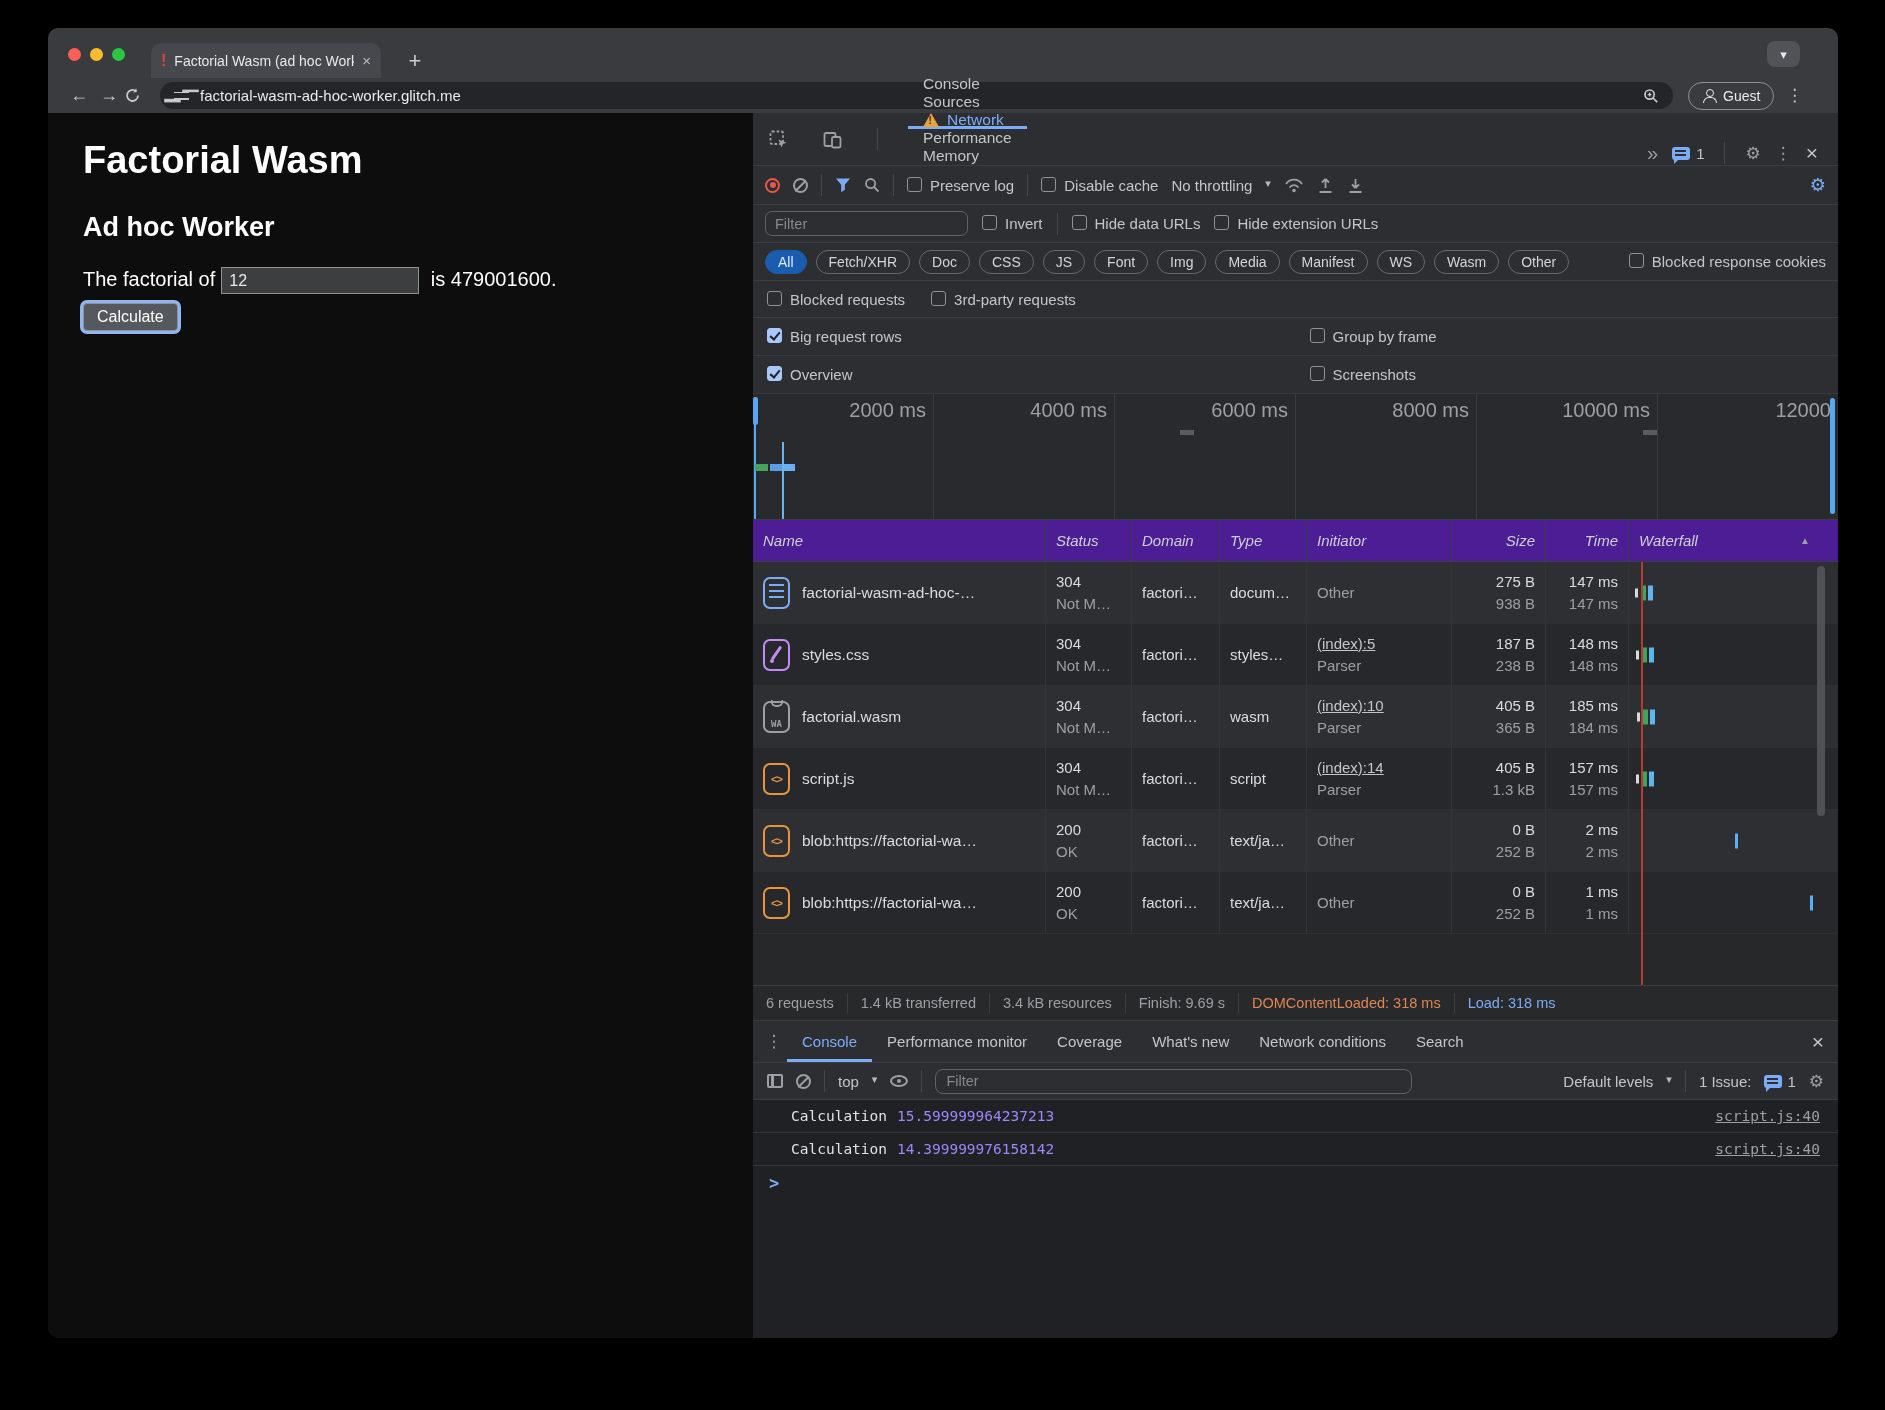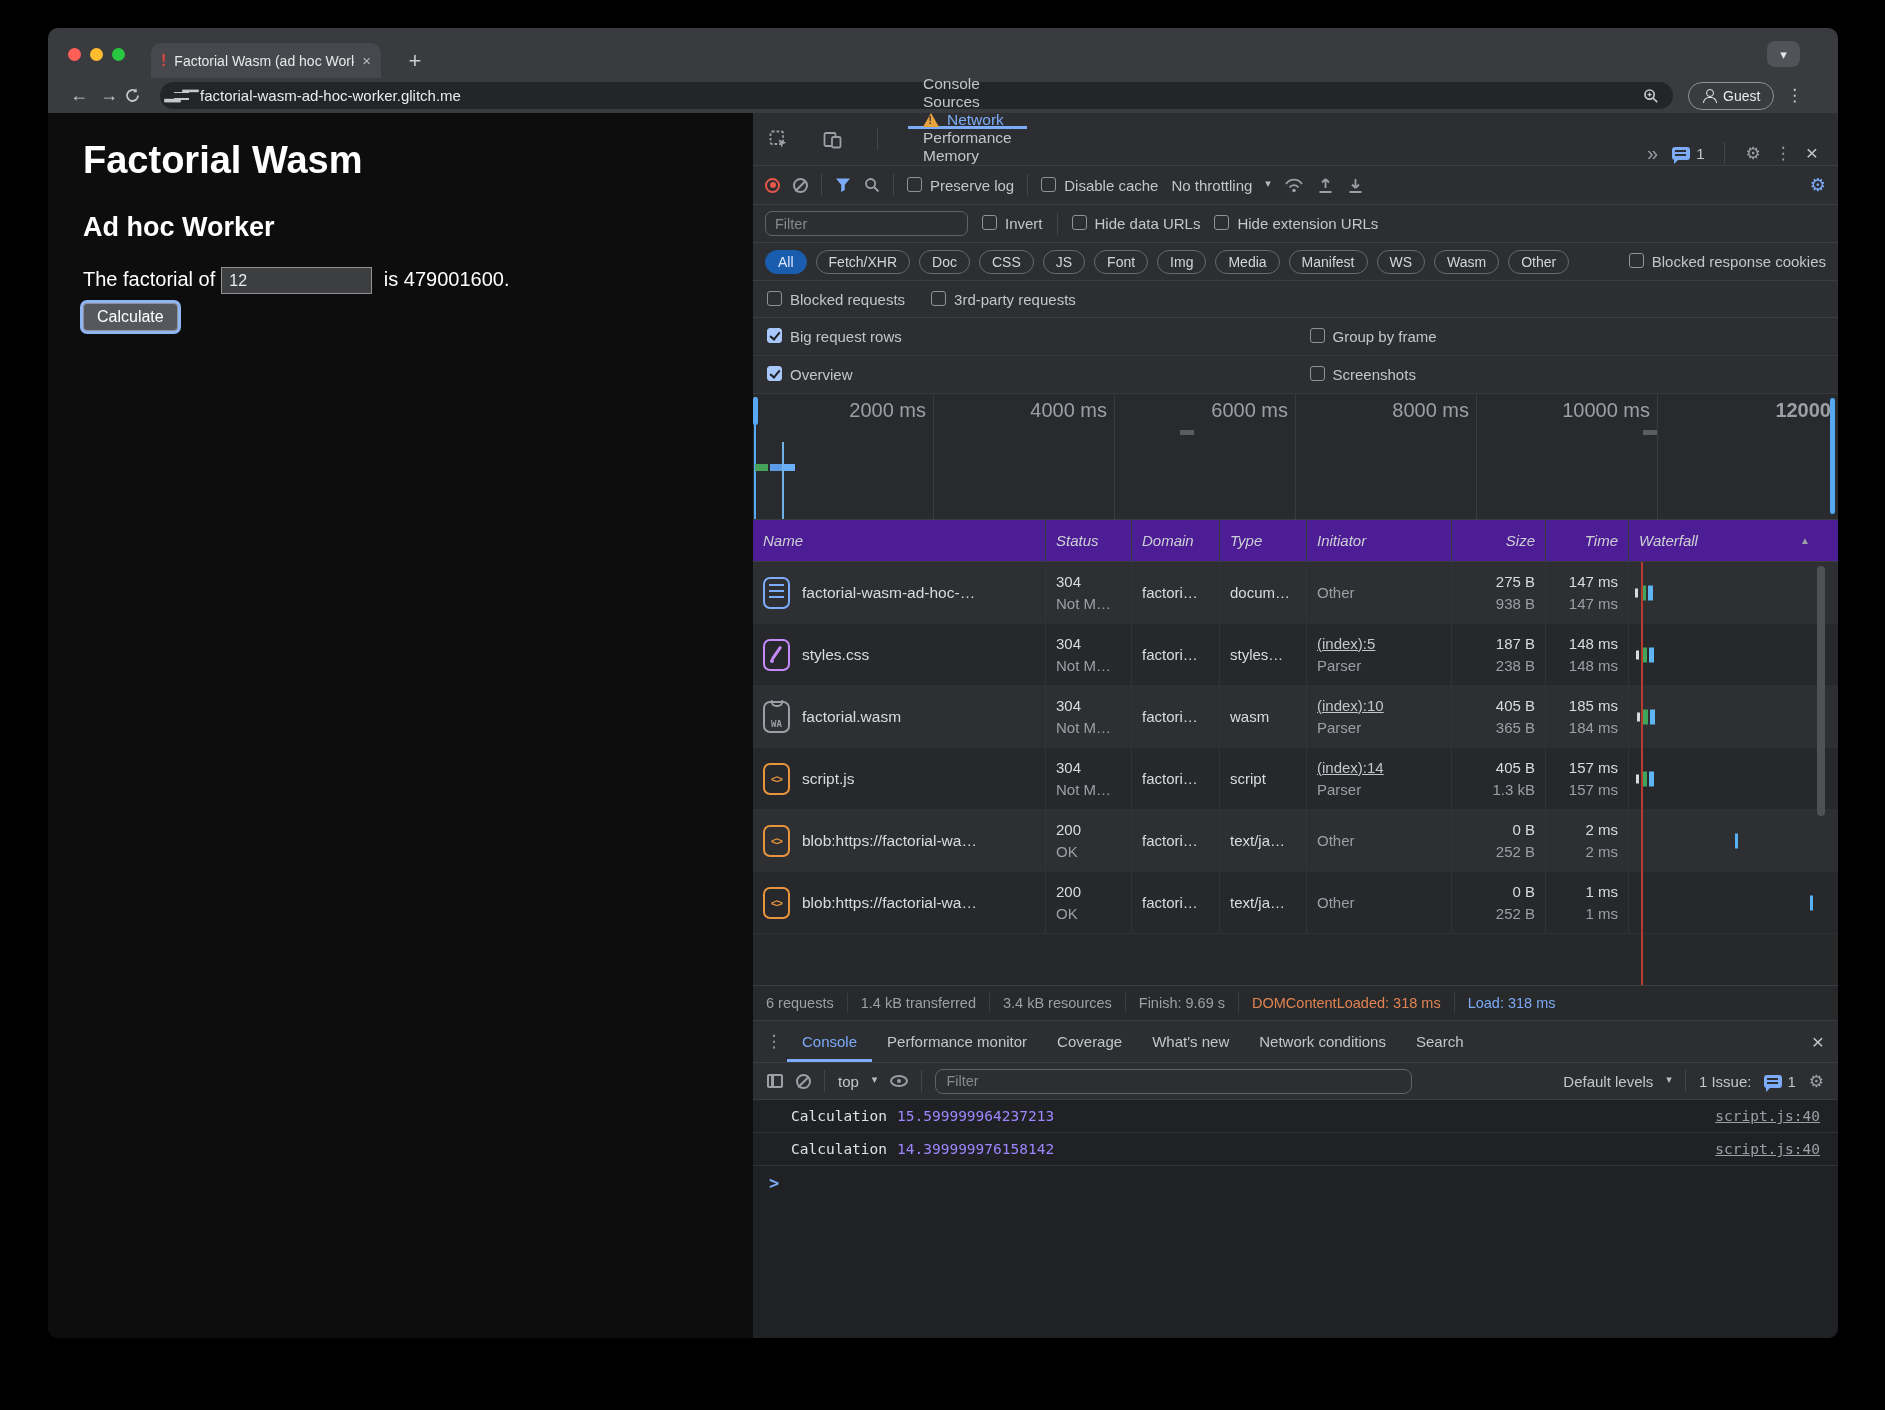--- a/index.html
+++ b/index.html
@@ -47,21 +47,21 @@
   .person::after { content:""; position:absolute; left:1px; bottom:0; width:12px; height:5px;
                    border:1.5px solid #e8eaed; border-bottom:none; border-radius:7px 7px 0 0; }
   .kebab { color:#c6c9cc; font-size:17px; padding:0 6px; margin-left:6px; }
 
   
   .content { display:flex; height:1225px; }
   .page { width:705px; background:#0d0d0e; padding-left:35px; color:#fff; }
   .page h1 { margin-top:26px; font-size:38px; line-height:42px; font-weight:700; }
   .page h2 { margin-top:31px; font-size:27px; line-height:30px; font-weight:700; }
   .page p  { margin-top:23px; font-size:20px; line-height:28px; }
-  .fact-input { width:151px; height:27px; background:#3c3e40; border:1px solid #8f9194;
+  .fact-input { width:198px; height:27px; background:#3c3e40; border:1px solid #8f9194;
                 color:#e8eaed; font-size:16px; padding:0 7px; margin:0 6px; vertical-align:middle;
                 font-family:"Liberation Sans", sans-serif; }
   .calc-btn { margin-top:9px; background:#55585c; color:#fff; border:1px solid #8f9296;
               border-radius:4px; padding:4px 13px; font-size:16px;
               box-shadow:0 0 0 3px #8fb5f2; font-family:"Liberation Sans", sans-serif; }
 
   
   .devtools { flex:1; background:#202124; display:flex; flex-direction:column; color:#c7cacd; }
   .vdiv { width:1px; height:22px; background:#45464a; flex:none; }
   .caret { font-size:11px; color:#b9bcbf; margin-left:5px; }
@@ -128,21 +128,21 @@
   
   .dt-cbrow { height:38px; flex:none; background:#2d2e31; border-bottom:1px solid #38393c;
               display:flex; align-items:center; font-size:15px; }
   .dt-cbrow .half { width:50%; padding-left:14px; display:flex; }
 
   
   .timeline { position:relative; height:126px; flex:none; background:#292a2d;
               border-bottom:1px solid #3c3d40; overflow:hidden; }
   .ruler { display:flex; height:100%; }
   .ruler-seg { flex:1; border-right:1px solid #3a3b3e; }
-  .ruler-seg:last-child { border-right:none;font-weight:bold; }
+  .ruler-seg:last-child { border-right:none; }
   .ruler-label { display:block; text-align:right; padding:5px 7px 0 0; color:#9aa0a6; font-size:20px;
                  white-space:nowrap; }
   .ov-left-grip { position:absolute; left:0; top:3px; width:5px; height:28px; background:#56a8f5; border-radius:3px; }
   .ov-left-line { position:absolute; left:1px; top:3px; width:2px; bottom:0; background:#56a8f5; }
   .ov-right-grip { position:absolute; right:3px; top:4px; width:5px; height:116px; background:#56a8f5; border-radius:3px; }
   .ov-bar { position:absolute; height:7px; top:70px; }
   .ov-green { left:2px; width:13px; background:#46a35c; }
   .ov-blue1 { left:17px; width:12px; background:#5c9ce6; }
   .ov-blue2 { left:31px; width:11px; background:#6aaef7; }
   .ov-vline { position:absolute; left:29px; top:48px; bottom:0; width:2px; background:#6fb3e8; }

